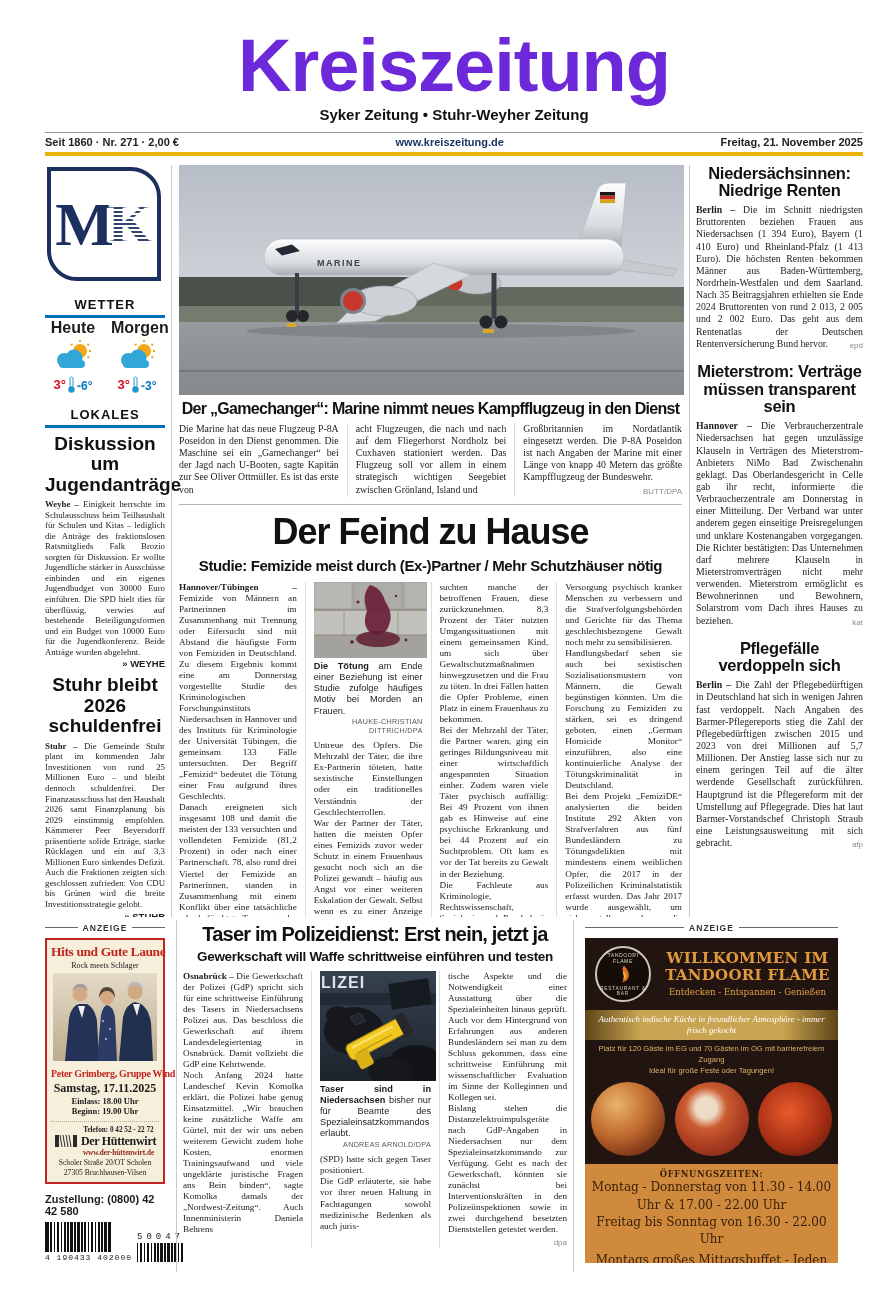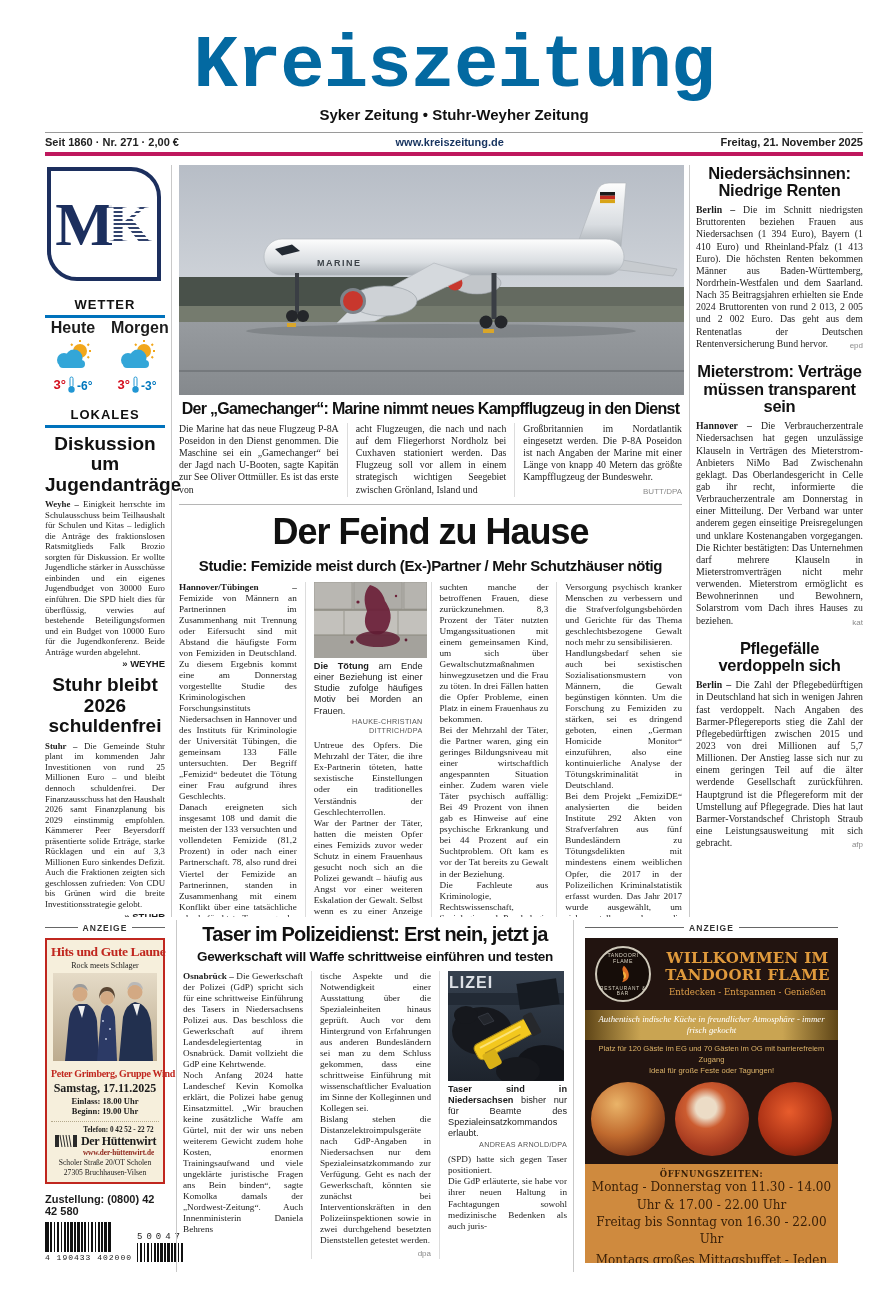--- a/index.html
+++ b/index.html
@@ -5,24 +5,24 @@
   * { margin:0; padding:0; box-sizing:border-box; }
   html,body { background:#e9e9e9; }
   .page{
     width:871px;height:1300px;background:#fff;margin:0 auto;position:relative;
     font-family:"Liberation Sans",sans-serif;color:#1c1c1c;
     padding:30px 8px 0 45px;overflow:hidden;
   }
   .inner{width:818px;}
   
   .masthead{text-align:center;}
-  .masthead .title{font-family:Liberation Mono, monospace;font-weight:700;font-size:74px;line-height:.98;color:#0369a1;letter-spacing:-1px;}
+  .masthead .title{font-family:Liberation Sans, sans-serif;font-weight:700;font-size:74px;line-height:.98;color:#6d28d9;letter-spacing:-1px;}
   .masthead .subtitle{font-weight:700;font-size:15px;margin-top:3px;color:#111;}
   .dateline{
-    margin-top:9px;border-top:1px solid #9a9a9a;border-bottom:4px solid #be185d;
+    margin-top:9px;border-top:1px solid #9a9a9a;border-bottom:4px solid #eab308;
     display:flex;justify-content:space-between;align-items:center;
     font-weight:700;font-size:11px;padding:3px 0 4px 0;color:#222;
   }
   .dateline .site{color:#16335f;}
   
   .top-grid{display:grid;grid-template-columns:120px 519px 167px;column-gap:6px;margin-top:9px;height:752px;overflow:hidden;}
   .center{border-left:1px solid #c9c9c9;border-right:1px solid #c9c9c9;padding:0 7px;overflow:hidden;}
   .bottom-grid{display:grid;grid-template-columns:120px 398px 253px;column-gap:11px;margin-top:3px;height:352px;overflow:hidden;}
   .taser-sec{border-left:1px solid #c9c9c9;border-right:1px solid #c9c9c9;padding:0 6px;overflow:hidden;}
   
@@ -412,24 +412,20 @@
 
     <section class="taser-sec">
       <h1 class="taser-head">Taser im Polizeidienst: Erst nein, jetzt ja</h1>
       <h3 class="taser-sub">Gewerkschaft will Waffe schrittweise einführen und testen</h3>
       <div class="cols">
         <div class="col">
           <p class="jtext pre"><b>Osnabrück –</b> <span>Die Gewerkschaft der Polizei (GdP) spricht sich für eine schrittweise Einführung des Tasers in Niedersachsens Polizei aus. Das beschloss die Gewerkschaft auf ihrem Landesdelegiertentag in Osnabrück. Damit vollzieht die GdP eine Kehrtwende.
 Noch Anfang 2024 hatte Landeschef Kevin Komolka erklärt, die Polizei habe genug Einsatzmittel. „Wir brauchen keine zusätzliche Waffe am Gürtel, mit der wir uns neben weiterem Gewicht zudem hohe Kosten, enormen Trainingsaufwand und viele ungeklärte juristische Fragen ans Bein binden“, sagte Komolka damals der „Nordwest-Zeitung“. Auch Innenministerin Daniela Behrens</span></p>
         </div>
         <div class="col">
-          <p class="jtext pre"><span>tische Aspekte und die Notwendigkeit einer Ausstattung über die Spezialeinheiten hinaus geprüft. Auch vor dem Hintergrund von Erfahrungen aus anderen Bundesländern sei man zu dem Schluss gekommen, dass eine schrittweise Einführung mit wissenschaftlicher Evaluation im Sinne der Kolleginnen und Kollegen sei.
-Bislang stehen die Distanzelektroimpulsgeräte nach GdP-Angaben in Niedersachsen nur dem Spezialeinsatzkommando zur Verfügung. Geht es nach der Gewerkschaft, könnten sie zunächst bei Interventionskräften in den Polizeiinspektionen sowie in zwei durchgehend besetzten Dienststellen getestet werden.</span><span class="agency">dpa</span></p>
-        </div>
-        <div class="col">
           <figure class="inline-fig">
             <svg viewBox="0 0 116 110" width="116" height="110">
               <defs>
                     <linearGradient id="tbg" x2="0" y2="1">
                       <stop offset="0" stop-color="#36414f"></stop>
                       <stop offset="1" stop-color="#1d232c"></stop>
                     </linearGradient>
                   </defs>
               <rect width="116" height="110" fill="url(#tbg)"></rect>
               <rect x="0" y="22" width="116" height="12" fill="#222a35"></rect>
@@ -445,20 +441,24 @@
                 <rect x="30" y="70" width="15" height="17" rx="3" fill="#d9b117"></rect>
                 <line x1="32" y1="63" x2="78" y2="63" stroke="#fbe37a" stroke-width="2"></line>
                 <line x1="34" y1="70" x2="74" y2="70" stroke="#b8921a" stroke-width="1.2"></line>
               </g>
               <path d="M30,46 L40,42 L46,50 L36,54 Z" fill="#23262c" stroke="#3a3e46" stroke-width=".8"></path>
             </svg>
           </figure>
           <figcaption class="pic-caption"><b>Taser sind in Niedersachsen</b> <span>bisher nur für Beamte des Spezialeinsatzkommandos erlaubt.</span><span class="credit">ANDREAS ARNOLD/DPA</span></figcaption>
           <p class="jtext pre">(SPD) hatte sich gegen Taser positioniert.
 Die GdP erläuterte, sie habe vor ihrer neuen Haltung in Fachtagungen sowohl medizinische Bedenken als auch juris-</p>
+        </div>
+        <div class="col">
+          <p class="jtext pre"><span>tische Aspekte und die Notwendigkeit einer Ausstattung über die Spezialeinheiten hinaus geprüft. Auch vor dem Hintergrund von Erfahrungen aus anderen Bundesländern sei man zu dem Schluss gekommen, dass eine schrittweise Einführung mit wissenschaftlicher Evaluation im Sinne der Kolleginnen und Kollegen sei.
+Bislang stehen die Distanzelektroimpulsgeräte nach GdP-Angaben in Niedersachsen nur dem Spezialeinsatzkommando zur Verfügung. Geht es nach der Gewerkschaft, könnten sie zunächst bei Interventionskräften in den Polizeiinspektionen sowie in zwei durchgehend besetzten Dienststellen getestet werden.</span><span class="agency">dpa</span></p>
         </div>
       </div>
     </section>
 
     <div>
       <div class="anzeige">ANZEIGE</div>
       <div class="tandoori">
         <div class="tf-toprow">
           <div class="tf-logo">
             <div class="tf-circle">

